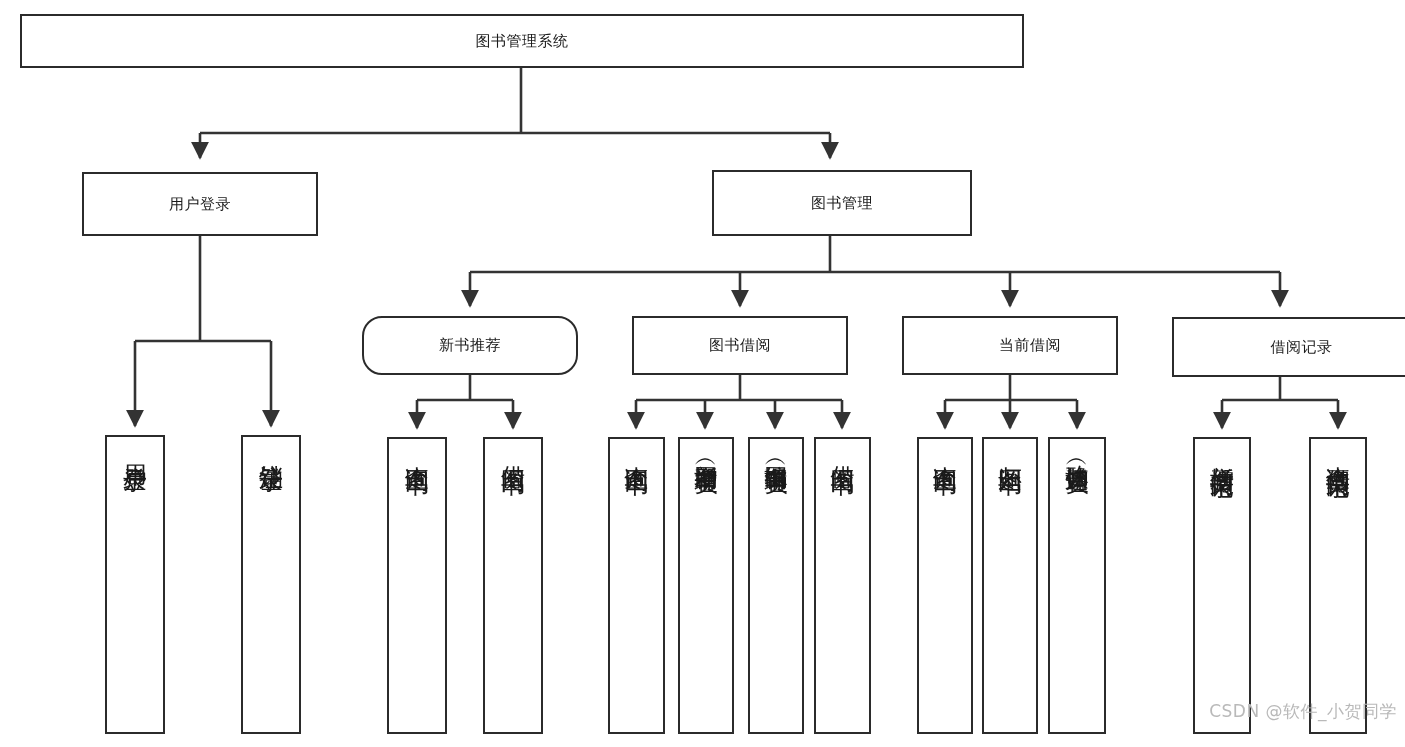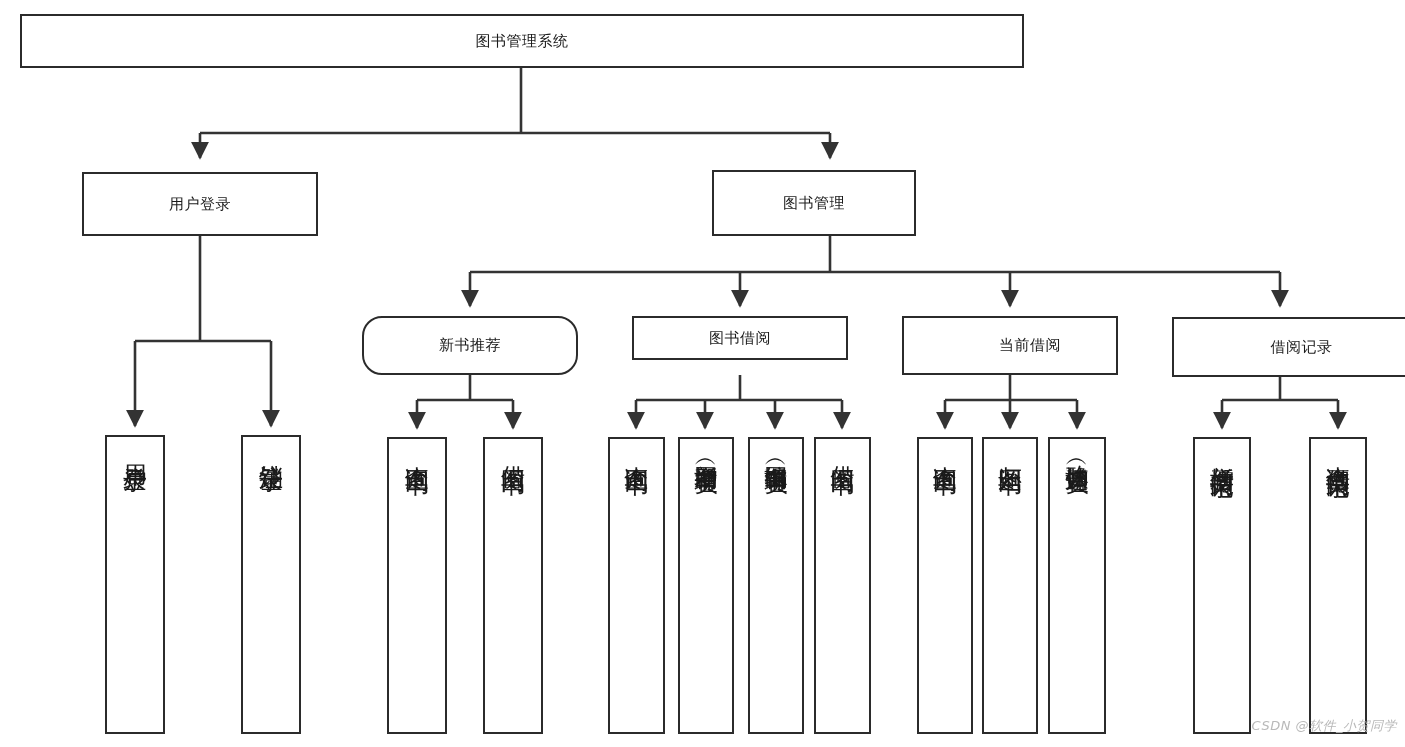--- a/index.html
+++ b/index.html
@@ -56,27 +56,26 @@
     letter-spacing: 2px;
     white-space: nowrap;
   }
   .node.v.tight .label {
     font-size: 23px;
     letter-spacing: 1px;
   }
   #watermark {
     position: absolute;
     right: 8px;
-    bottom: 12px;
-    font-size: 13px;
+    bottom: 24px;
+    font-size: 17px;
     color: #b9b9b9;
     letter-spacing: 0.5px;
     z-index: 5;
     white-space: nowrap;
-    font-style: italic;
   }
 </style>
 </head>
 <body>
 
 <div id="canvas">
 
   <svg id="wires" viewBox="0 0 1405 747" xmlns="http://www.w3.org/2000/svg">
     <defs>
       <marker id="arrow" viewBox="0 0 10 10" refX="9" refY="5" markerWidth="7" markerHeight="7" orient="auto-start-reverse">
@@ -127,28 +126,28 @@
     </g>
   </svg>
 
   <div class="node h" style="left:20px; top:14px; width:1004px; height:54px;">
     <span class="label">图书管理系统</span>
   </div>
 
   <div class="node h" style="left:82px; top:172px; width:236px; height:64px;">
     <span class="label">用户登录</span>
   </div>
-  <div class="node h" style="left:712px; top:170px; width:204px; height:66px;">
+  <div class="node h" style="left:712px; top:170px; width:260px; height:66px;">
     <span class="label">图书管理</span>
   </div>
 
   <div class="node h" style="left:362px; top:316px; width:216px; height:59px;border-radius:20px;">
     <span class="label">新书推荐</span>
   </div>
-  <div class="node h" style="left:632px; top:316px; width:216px; height:44px;">
+  <div class="node h" style="left:632px; top:316px; width:216px; height:59px;">
     <span class="label">图书借阅</span>
   </div>
   <div class="node h" style="left:902px; top:316px; width:216px; height:59px;padding-left:40px;">
     <span class="label">当前借阅</span>
   </div>
   <div class="node h" style="left:1172px; top:317px; width:259px; height:60px;">
     <span class="label">借阅记录</span>
   </div>
 
   <div class="node v" style="left:105px; top:435px; width:60px; height:299px;">

